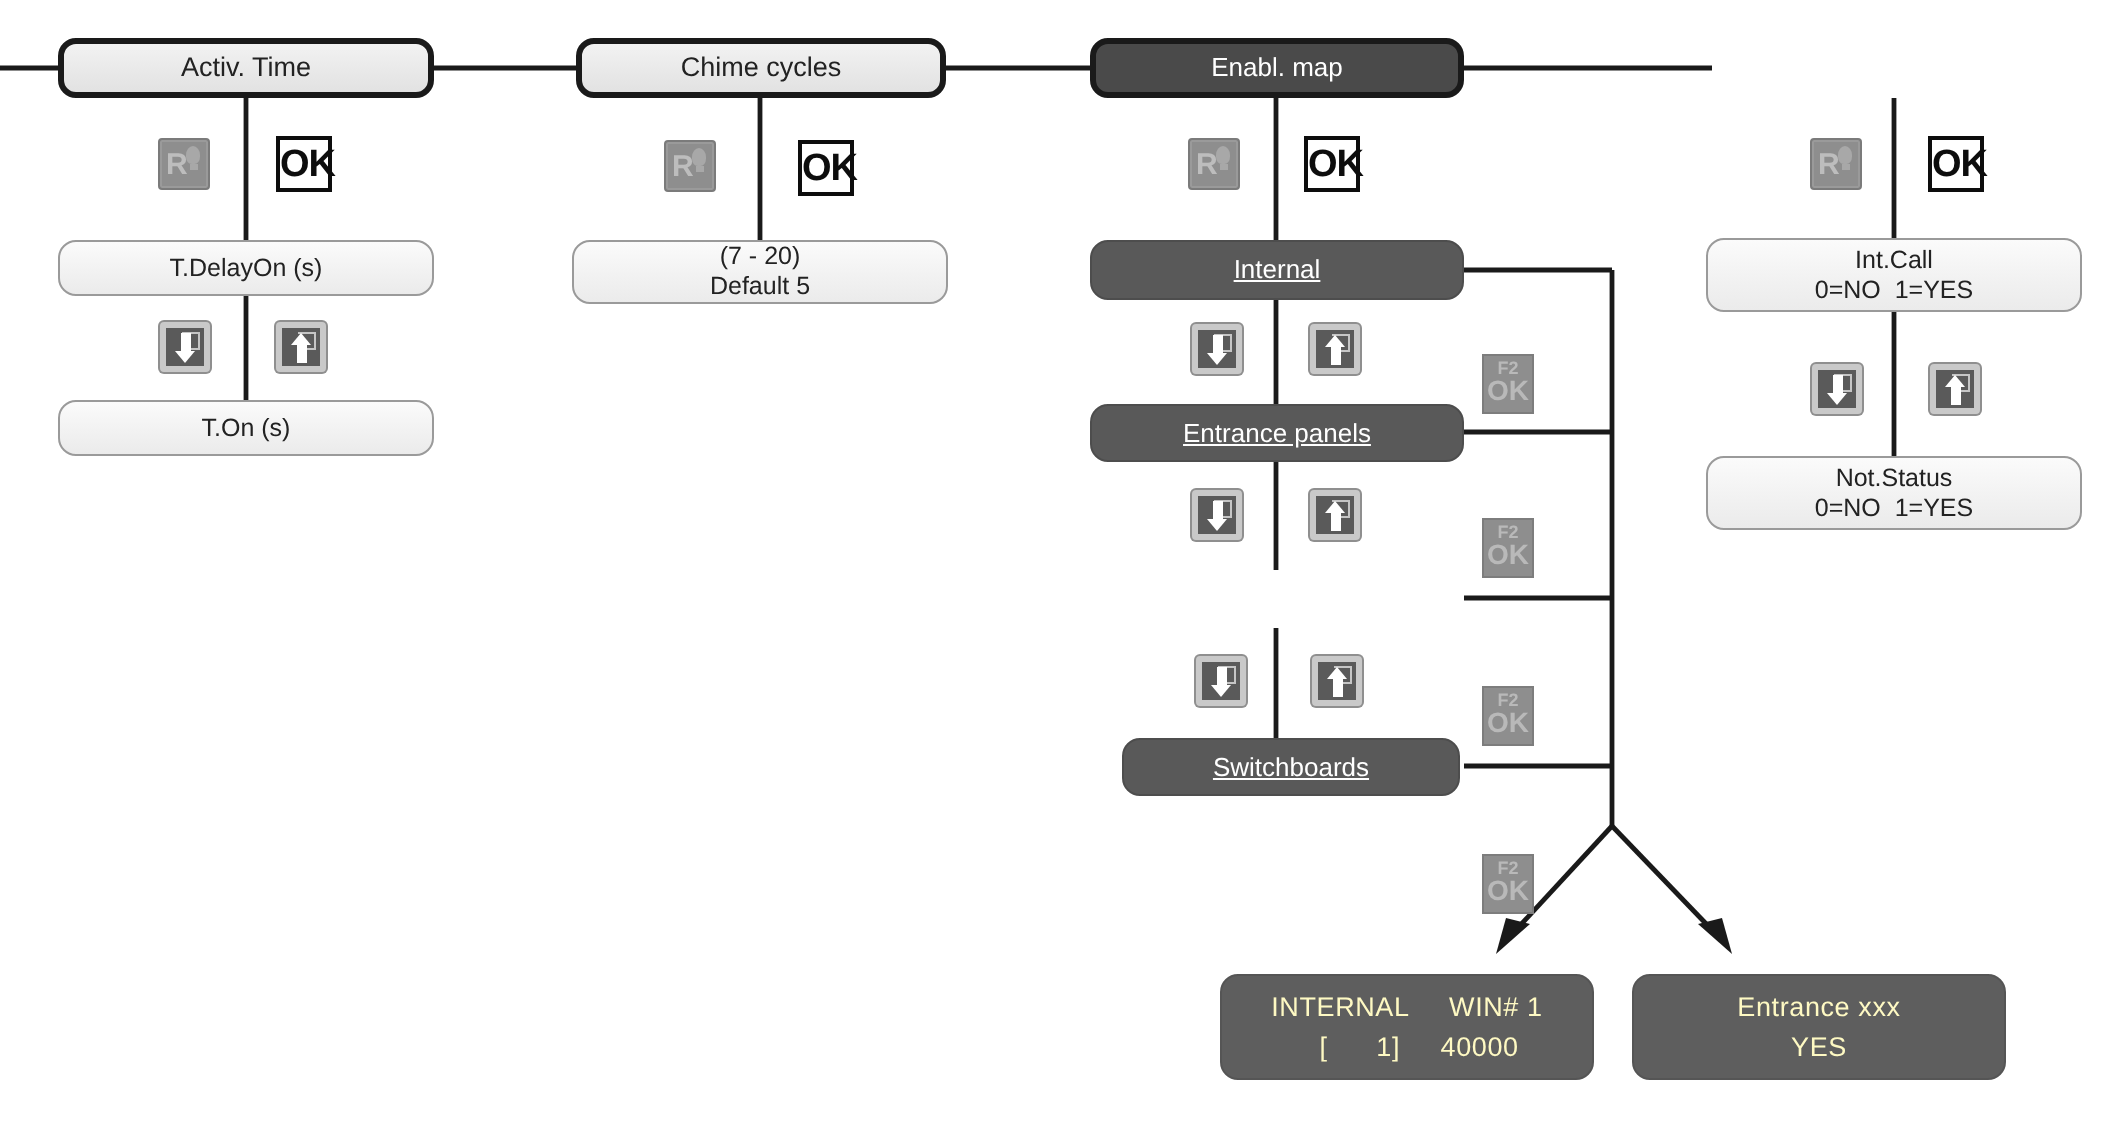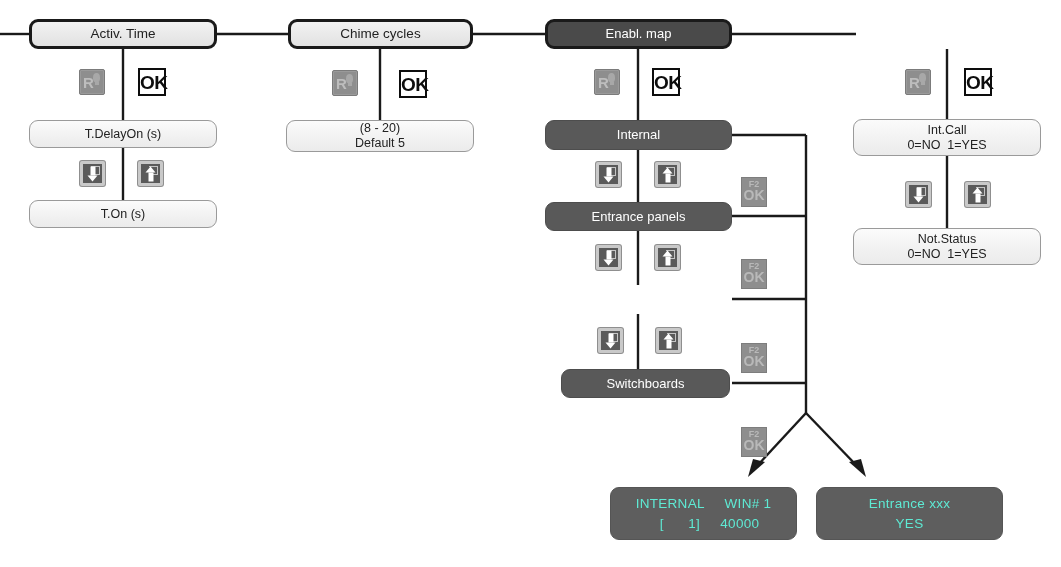--- a/index.html
+++ b/index.html
@@ -64,27 +64,28 @@
     color: #222222;
     font-size: 12.5px;
   }
   
   .node.sub-dark {
     background: #595959;
     border: 1px solid #4d4d4d;
     border-radius: 9px;
     color: #ffffff;
     font-size: 13px;
+    text-decoration: underline;
   }
   
   .node.lcd {
     background: #5e5e5e;
     border: 1px solid #555555;
     border-radius: 9px;
-    color: #5eead4;
+    color: #fef9c3;
     font-size: 13.5px;
     line-height: 1.45;
   }
   .lcd .ln { letter-spacing: .3px; }
 
   
   .key {
     position: absolute;
     box-sizing: border-box;
     z-index: 4;
@@ -269,21 +270,21 @@
 
   <div class="key r-key" style="left:332px; top:70px;">
     <span>R</span>
     <span class="bulb"></span>
   </div>
   <div class="key ok-key" style="left:399px; top:70px;">
     <span>OK</span>
   </div>
 
   <div class="node sub-light" style="left:286px; top:120px; width:188px; height:32px;">
-    <span class="ln">(8 - 20)</span>
+    <span class="ln">(7 - 20)</span>
     <span class="ln">Default 5</span>
   </div>
 
   <div class="node head-dark" style="left:545px; top:19px; width:187px; height:30px;">
     <span class="ln">Enabl. map</span>
   </div>
 
   <div class="key r-key" style="left:594px; top:69px;">
     <span>R</span>
     <span class="bulb"></span>

